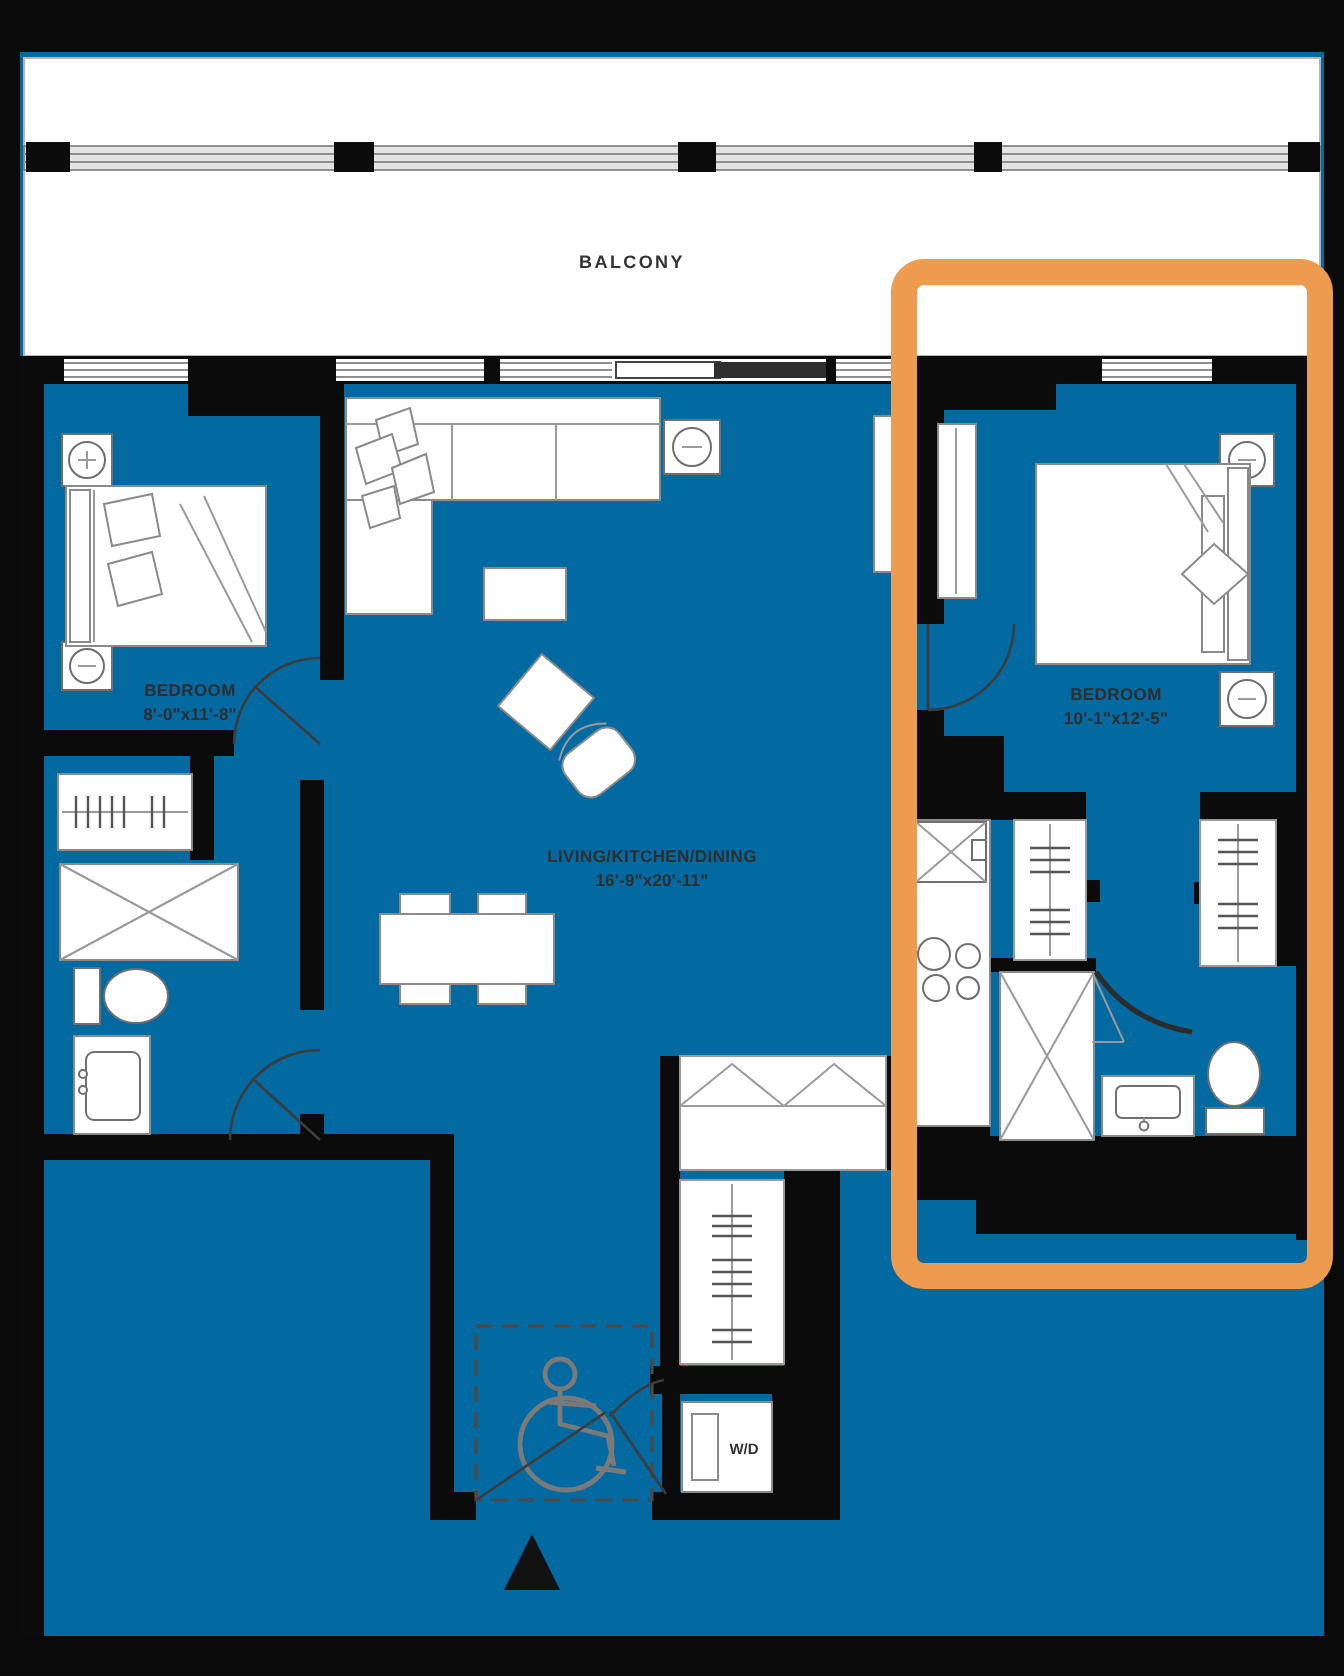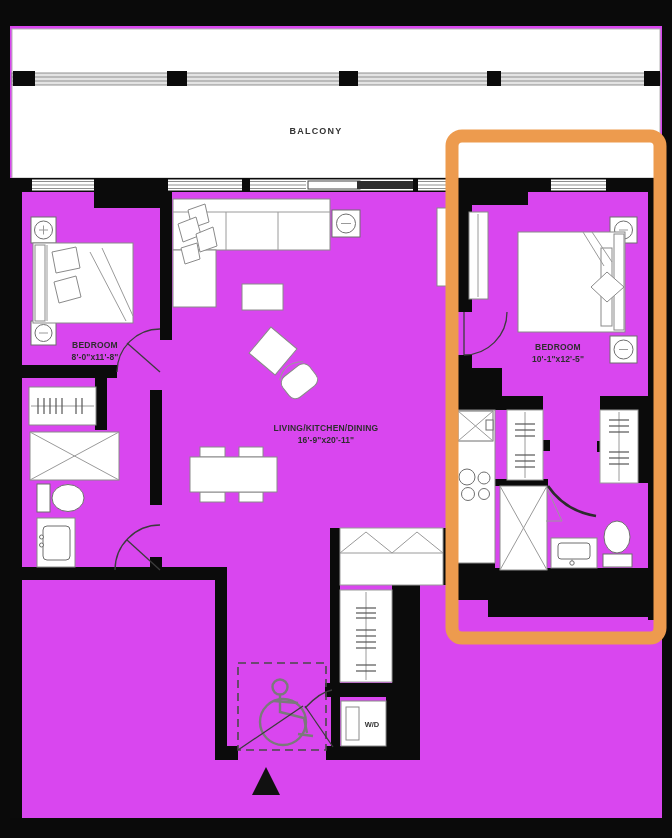--- a/index.html
+++ b/index.html
@@ -1,16 +1,16 @@
 <!DOCTYPE html>
 <html><head>
 <meta charset="utf-8">
 <style>
   html,body{margin:0;padding:0;background:#000;}
-  .page{position:relative;width:672px;height:838px;background:#d946ef;overflow:hidden;}
+  .page{position:relative;width:672px;height:838px;background:#0369a1;overflow:hidden;}
   svg{display:block;}
   .plan-label{font-family:"Liberation Sans",sans-serif;font-size:8.5px;font-weight:600;fill:#2e2e2e;letter-spacing:.2px;}
   .plan-dims{font-family:"Liberation Sans",sans-serif;font-size:8.5px;font-weight:600;fill:#2e2e2e;letter-spacing:.1px;}
   .balcony-label{font-family:"Liberation Sans",sans-serif;font-size:9px;font-weight:600;fill:#333;letter-spacing:1.2px;}
   .wd-label{font-family:"Liberation Sans",sans-serif;font-size:7.5px;font-weight:700;fill:#333;}
   .wall{fill:#0b0b0b;}
   .furn{fill:#ffffff;stroke:#8a8a8a;stroke-width:1;}
   .furn-line{stroke:#9a9a9a;stroke-width:1;fill:none;}
   .fix{fill:#ffffff;stroke:#6f6f6f;stroke-width:1;}
   .door{stroke:#3c3c3c;stroke-width:1.3;fill:none;}

